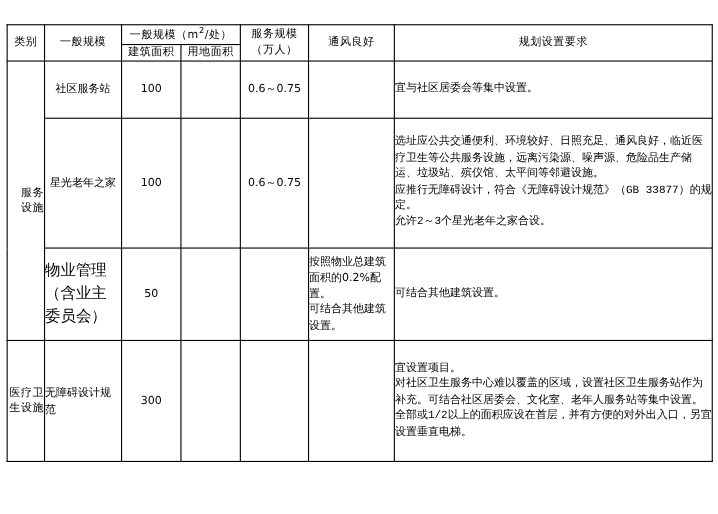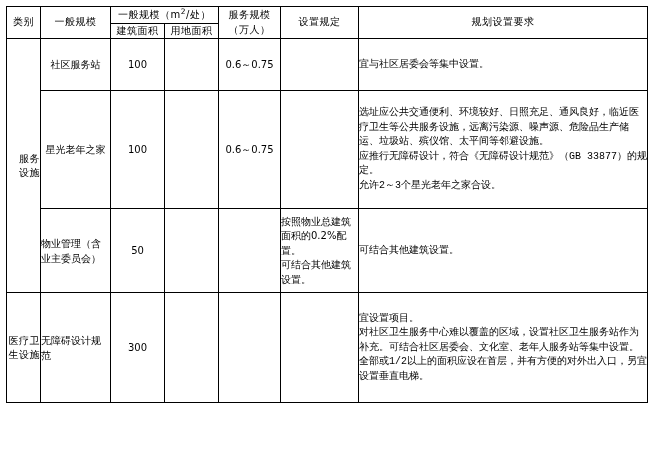--- a/index.html
+++ b/index.html
@@ -18,21 +18,21 @@
     width: 653px;
     height: 467px;
     position: relative;
     box-sizing: border-box;
     padding: 6px 6px 6px 6px;
   }
   table.spec {
     border-collapse: collapse;
     width: 641px;
     table-layout: fixed;
-    margin: 0 auto;
+    margin: 16px auto;
     padding-left: 25px;
   }
   table.spec td, table.spec th {
     border: 1px solid #000000;
     padding: 0;
     vertical-align: middle;
     font-weight: normal;
     font-size: 10px;
     line-height: 1.45;
   }
@@ -41,21 +41,21 @@
     padding: 3px 2px;
     font-size: 10.5px;
     letter-spacing: 0.5px;
   }
   .cellc {
     text-align: center;
     padding: 4px 3px;
     font-size: 10.5px;
   }
   .cellc.small {
-    font-size: 10px;
+    font-size: 14px;
   }
   .celll {
     text-align: left;
     padding: 5px 6px;
     font-size: 10.5px;
     line-height: 1.55;
     vertical-align: top;
   }
   .celll.mid {
     vertical-align: middle;
@@ -111,21 +111,21 @@
       <col class="col-req">
     </colgroup>
     <thead>
       <tr>
         <td class="hc" rowspan="2">类别</td>
         <td class="hc" rowspan="2">一般规模</td>
         <td class="hc" colspan="2">
           <span>一般规模（m</span><span class="sup">2</span><span>/处）</span>
         </td>
         <td class="hc" rowspan="2">服务规模（万人）</td>
-        <td class="hc" rowspan="2">设置规定</td>
+        <td class="hc" rowspan="2">通风良好</td>
         <td class="hc" rowspan="2">规划设置要求</td>
       </tr>
       <tr>
         <td class="hc">建筑面积</td>
         <td class="hc">用地面积</td>
       </tr>
     </thead>
     <tbody>
       <tr style="height:52px;">
         <td class="cat" rowspan="3"><span class="stack">服务

